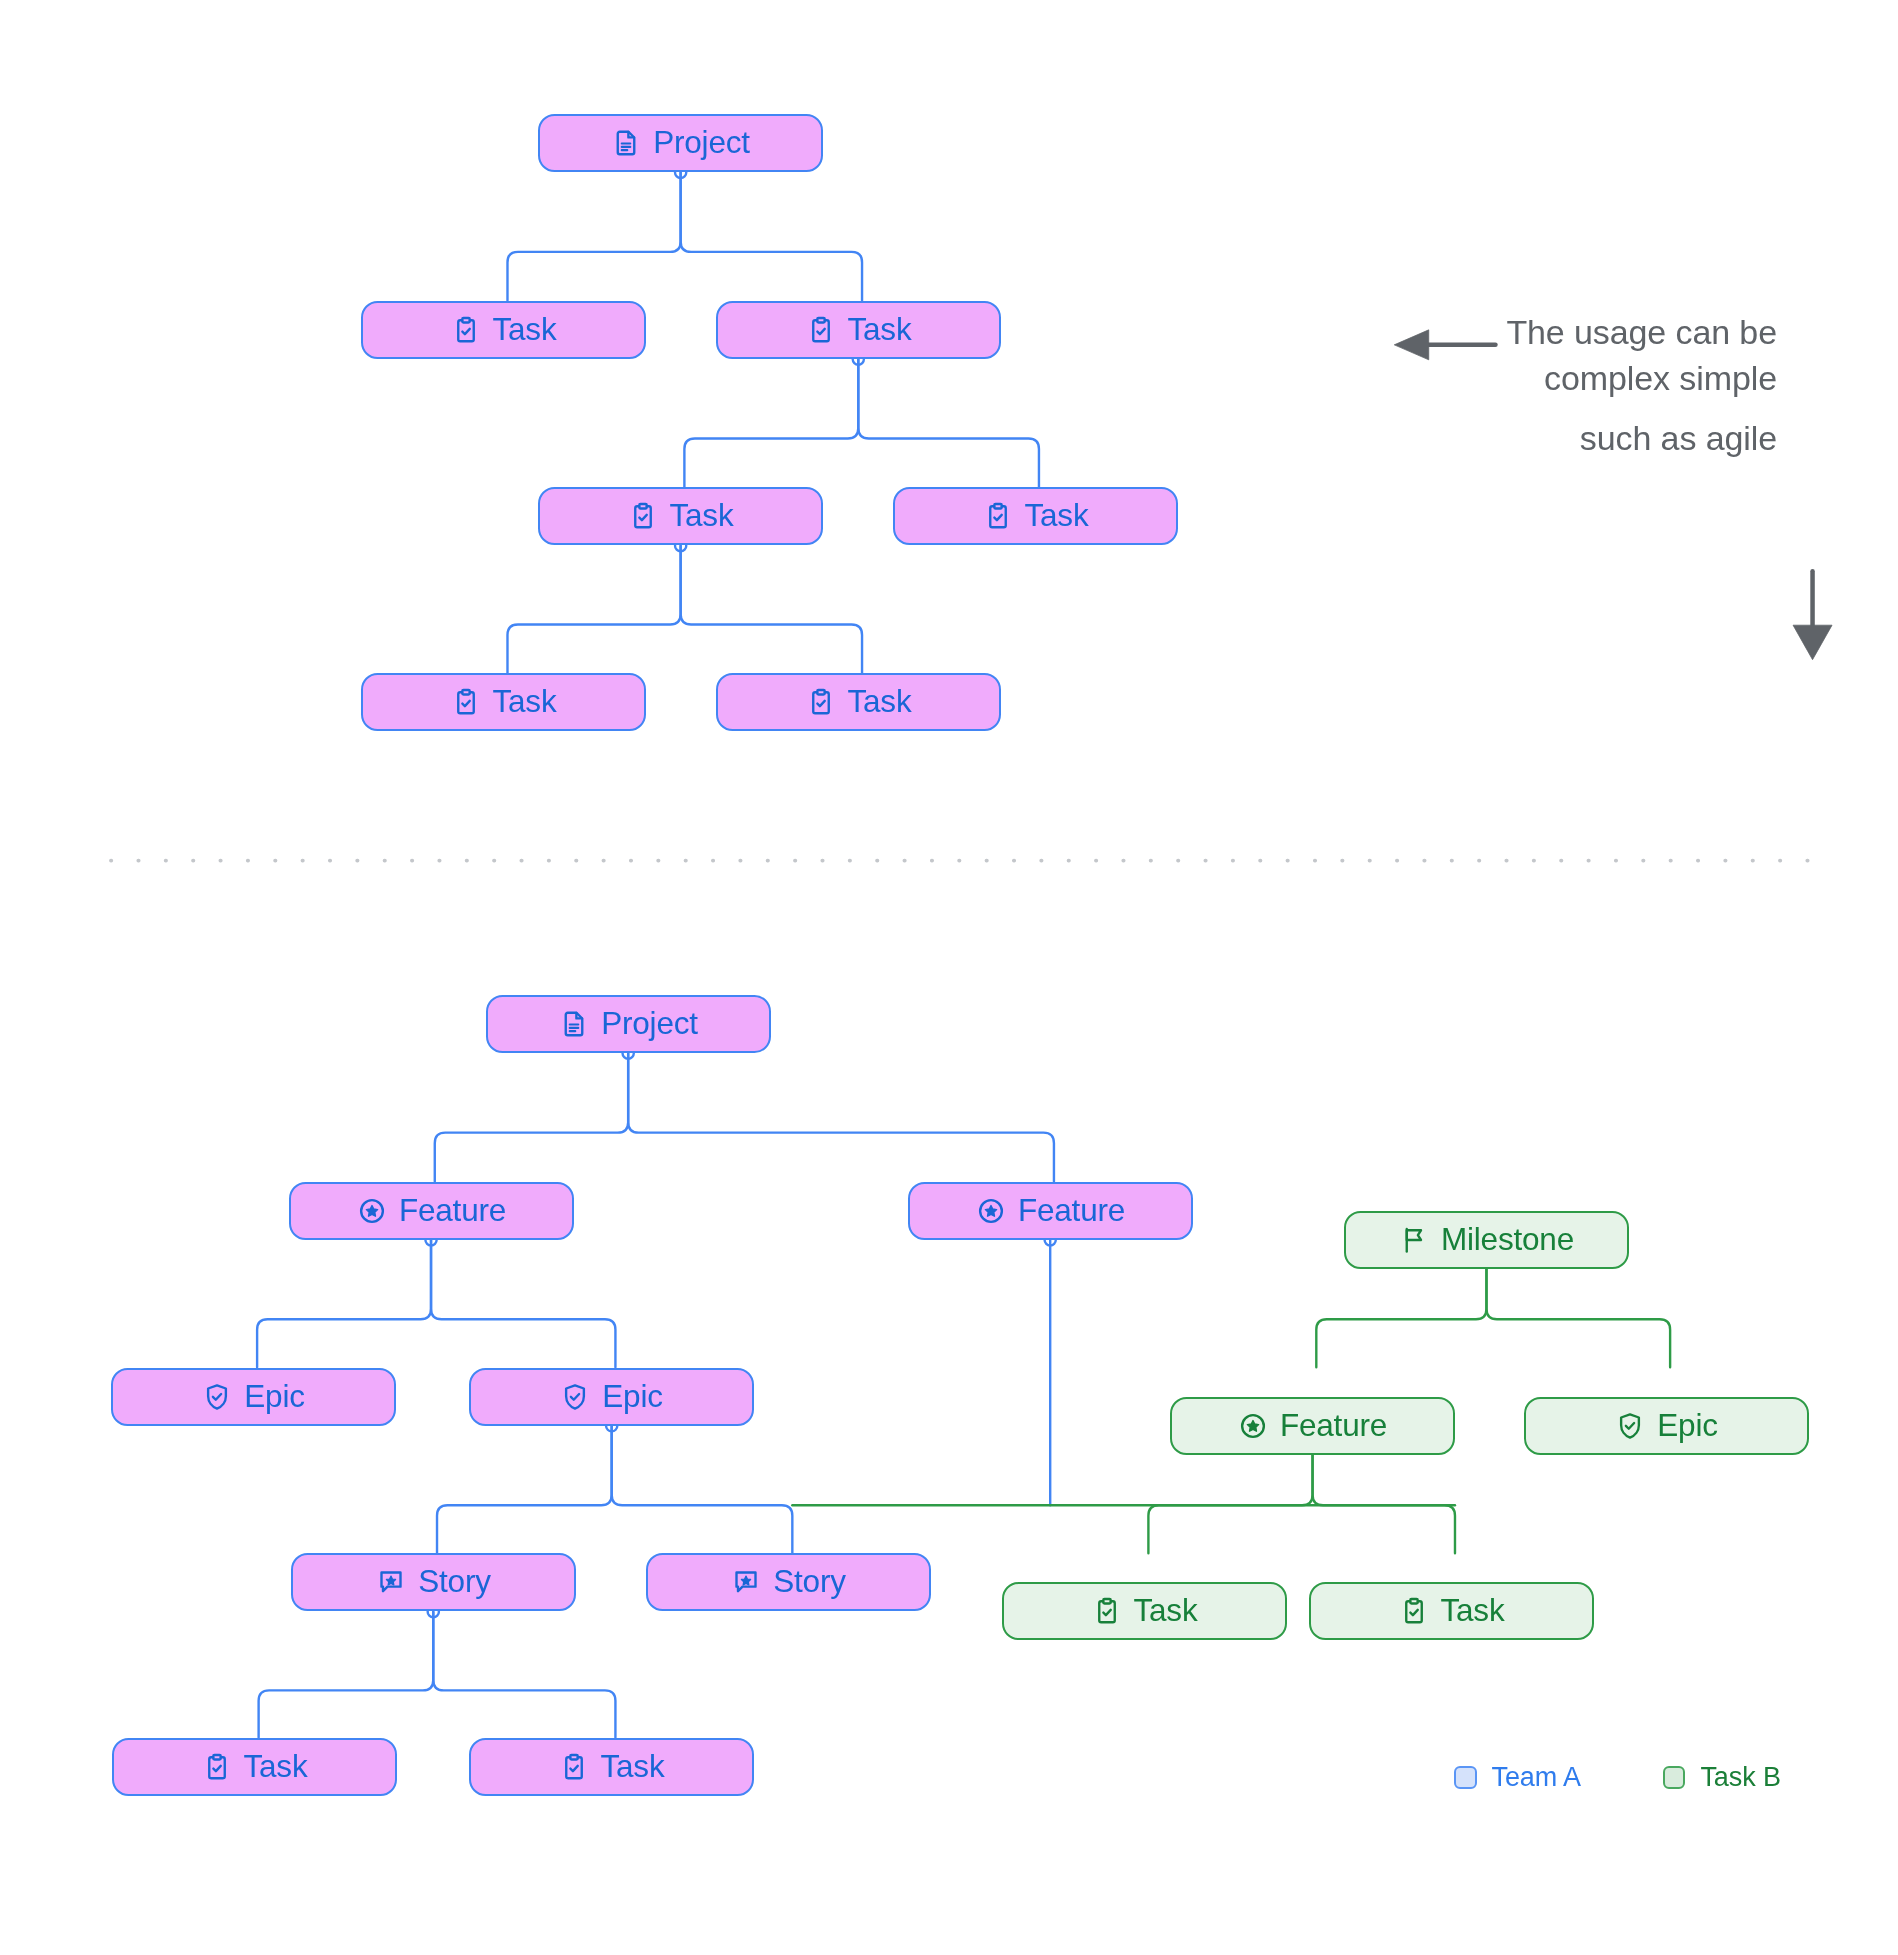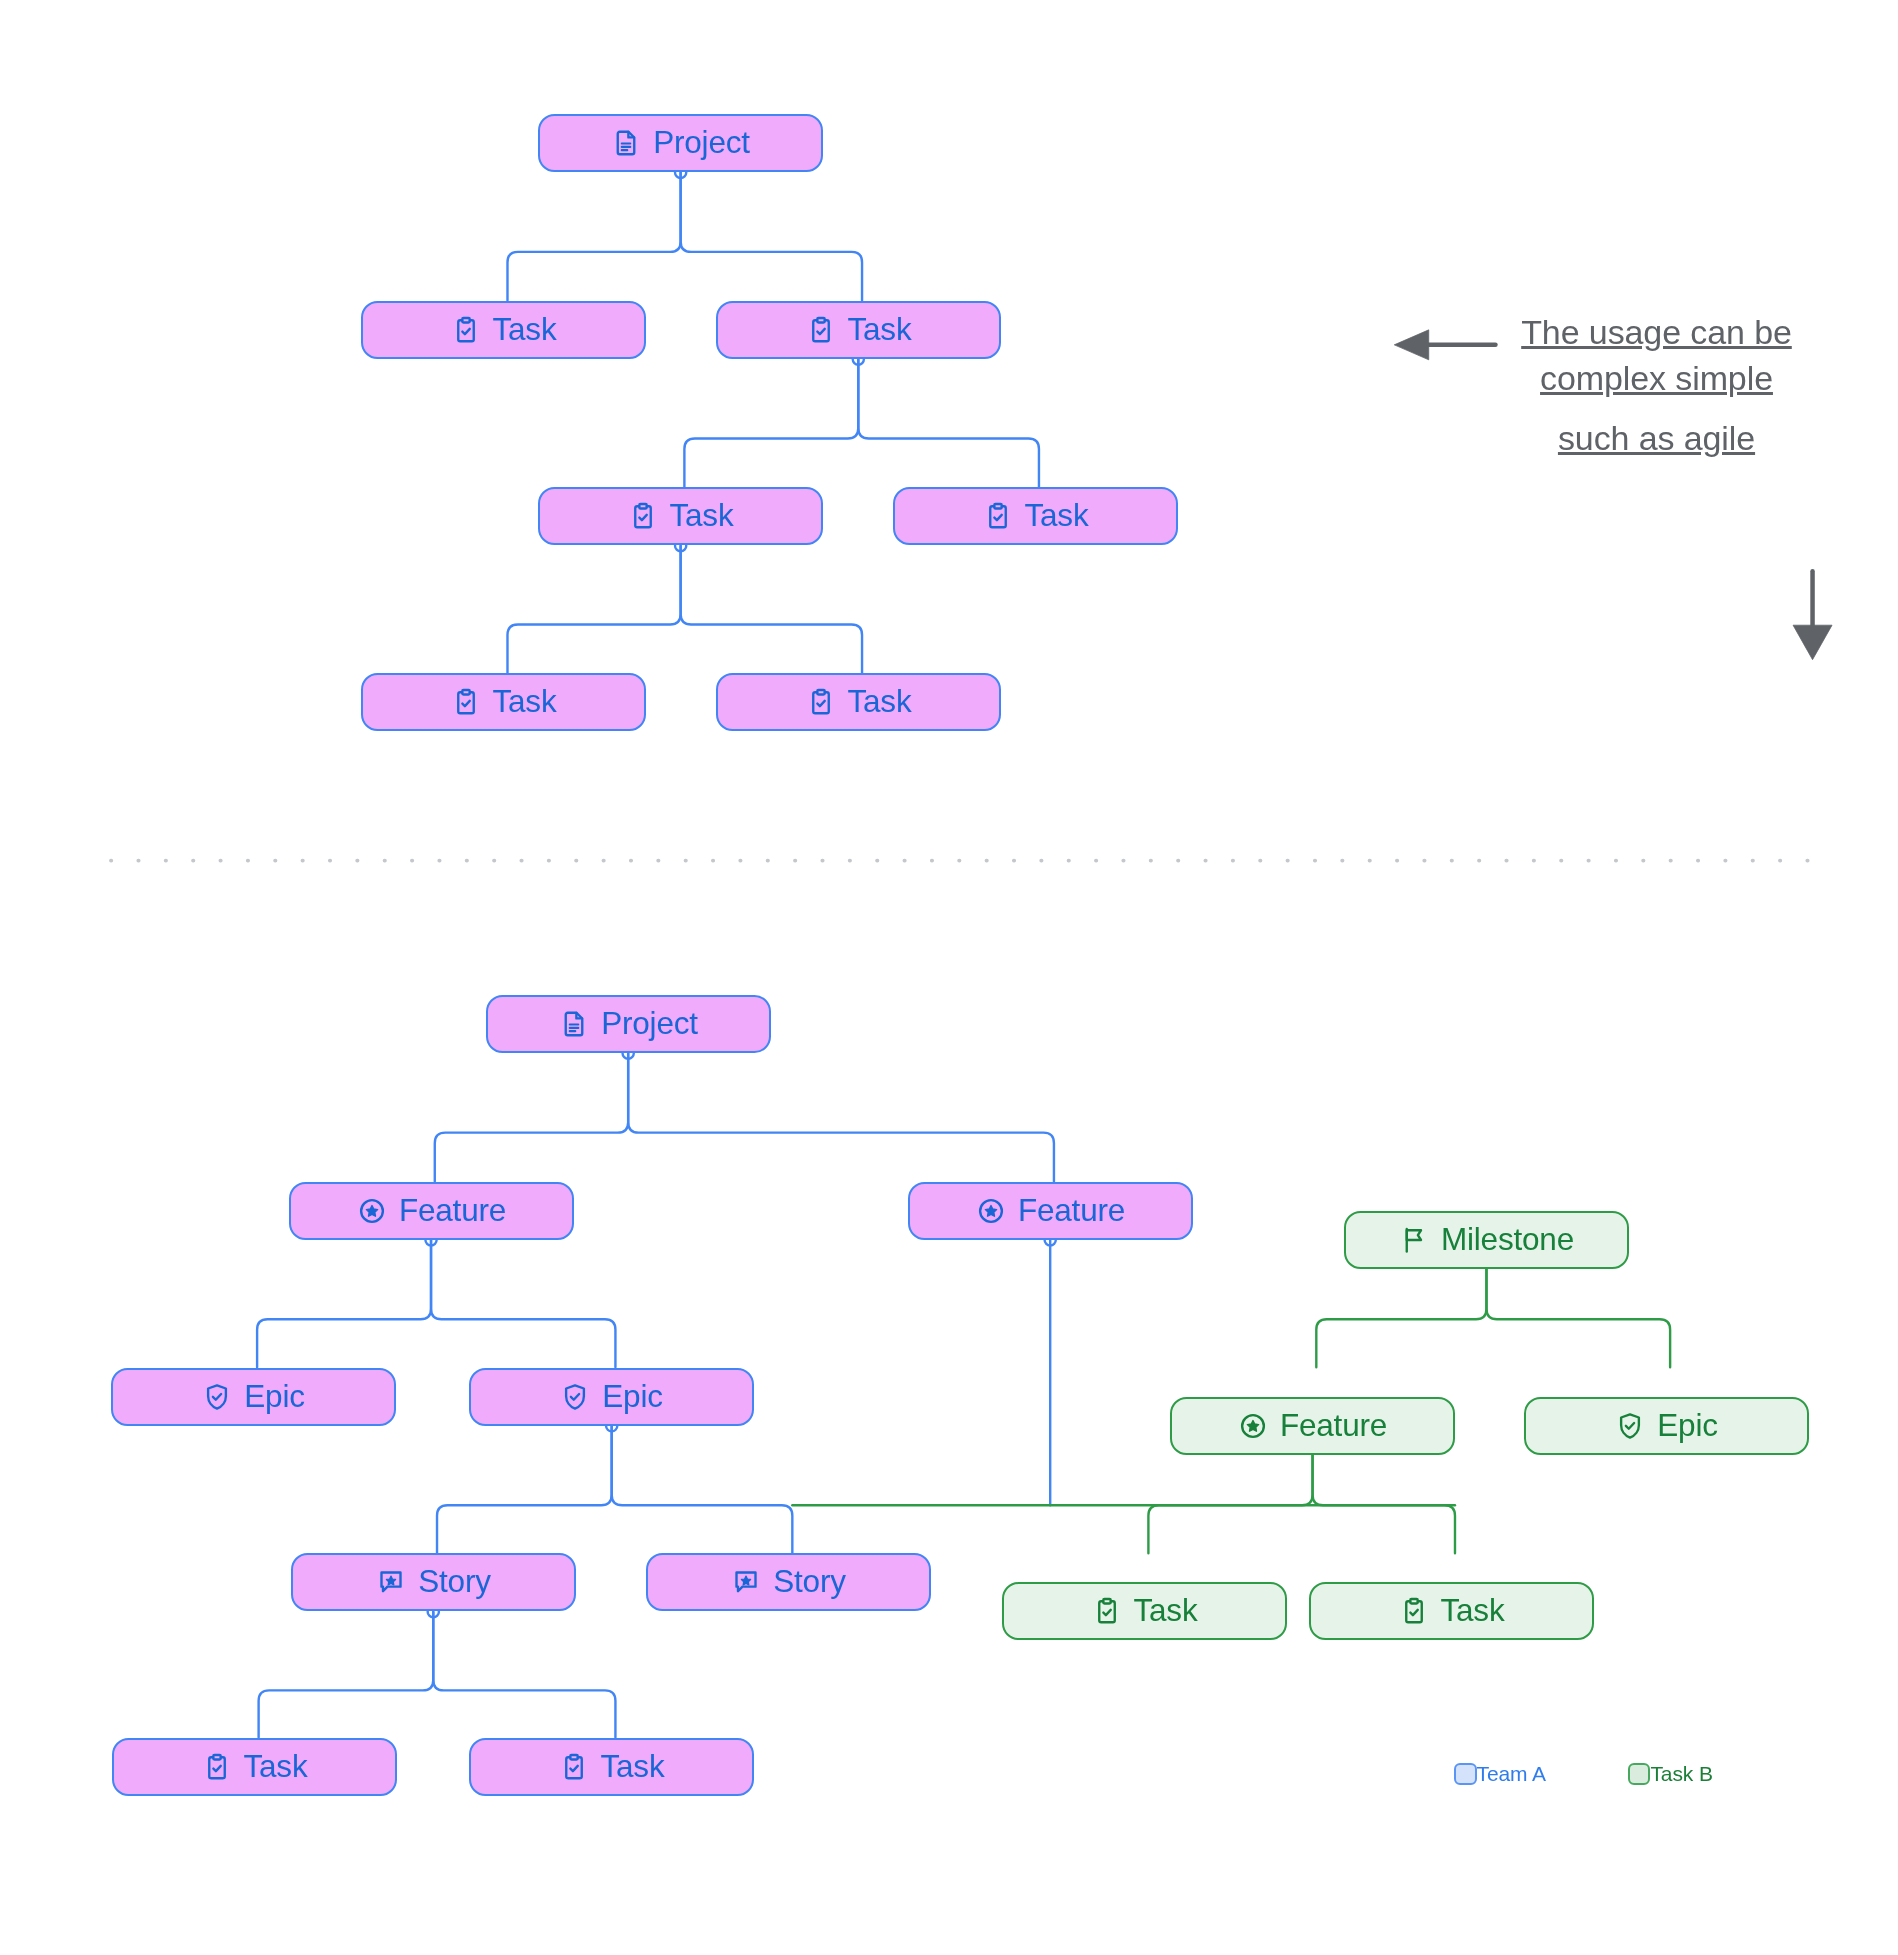--- a/index.html
+++ b/index.html
@@ -60,47 +60,47 @@
     width: 30px;
     height: 30px;
     flex: none;
   }
   .node .glyph svg { display:block; }
   .node .label { line-height: 1; }
 
   
   #annotation {
     position: absolute;
-    left: 1484px;
+    left: 1432px;
     top: 309px;
     width: 345px;
-    text-align: center;
+    text-align: right;
     color: #5f6368;
     font-size: 34px;
     line-height: 1.36;
     letter-spacing: -0.1px;
-    text-decoration: underline;
   }
   #annotation .ln { display: block; }
   #annotation .gap { display:block; height: 13.5px; }
 
   
   #legend {
     position: absolute;
     left: 1454px;
     top: 1762px;
     width: 360px;
     display: flex;
     align-items: center;
     gap: 82px;
   }
   .legend-item {
     display: flex;
     align-items: center;
-    font-size: 21px;
+    gap: 15px;
+    font-size: 27px;
     letter-spacing: -0.1px;
   }
   .legend-swatch {
     width: 22.5px; height: 22.5px;
     border-radius: 6px;
     border-width: 2.2px;
     border-style: solid;
     box-sizing: border-box;
   }
   .legend-item.a { color: #2f7ced; }

